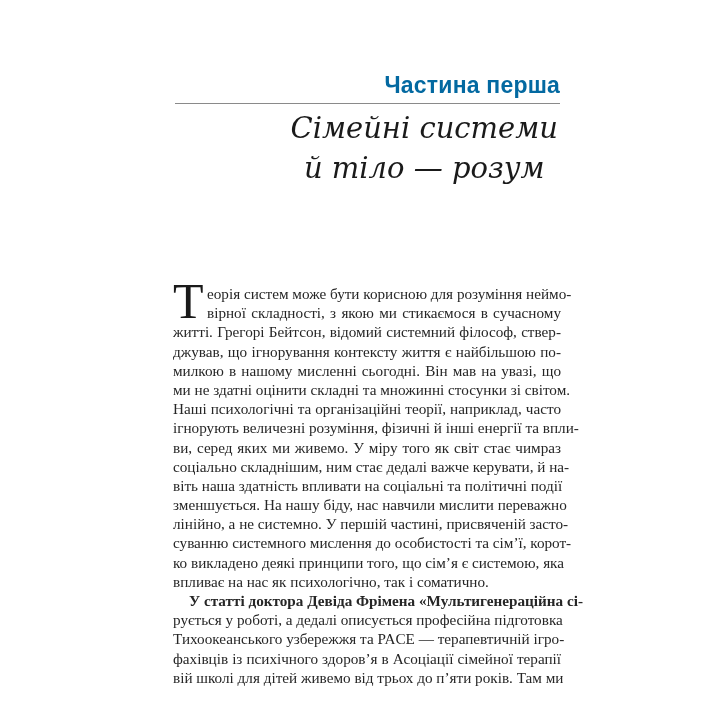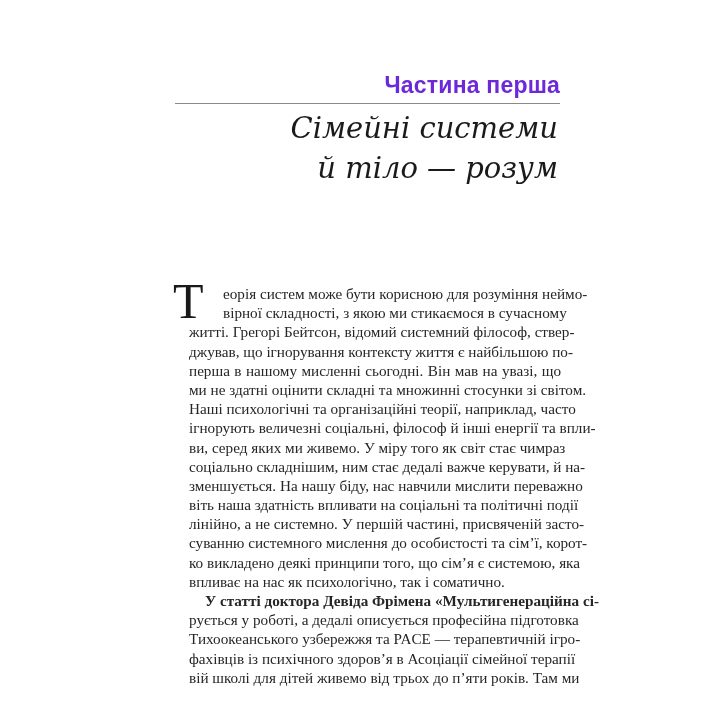--- a/index.html
+++ b/index.html
@@ -4,36 +4,36 @@
   <style>
     html, body { margin: 0; padding: 0; }
     body {
       width: 720px; height: 720px; background: #ffffff; position: relative; overflow: hidden;
       color: #1e1e1e;
     }
     .page { position: absolute; left: 0; top: 0; width: 720px; height: 720px; }
     .part-label {
       position: absolute; right: 160px; top: 72px;
       font-family: "Liberation Sans", sans-serif; font-weight: bold; font-size: 23px;
-      color: #6d28d9; letter-spacing: 0.2px;
+      color: #0369a1; letter-spacing: 0.2px;
     }
     .rule {
       position: absolute; left: 175px; width: 385px; top: 103px; height: 1px; background: #8a8a8a;
     }
     .chapter-title {
-      position: absolute; right: 162px; top: 108px; text-align: right;
+      position: absolute; right: 162px; top: 108px; text-align: center;
       font-family: "DejaVu Serif", serif; font-style: italic; font-size: 29px; line-height: 40px;
       color: #1a1a1a;
     }
     .body-text {
       position: absolute; left: 173px; top: 284px; width: 388px;
       font-family: "Liberation Serif", serif; font-size: 15.2px; line-height: 19.2px;
       color: #262626; text-align: justify;
     }
-    .line { display: block; white-space: nowrap; text-align-last: justify; height: 19.2px; overflow: visible; margin-left: 16px; }
+    .line { display: block; white-space: nowrap; text-align-last: justify; height: 19.2px; overflow: visible; }
     .line.last { text-align-last: left; font-family: Liberation Serif, serif; }
     .line.indent { padding-left: 16px; font-weight: bold; }
     .line.dc { padding-left: 34px; }
     .dropcap {
       position: absolute; left: 173px; top: 280px;
       font-family: "Liberation Serif", serif; font-size: 50px; line-height: 42px; color: #1a1a1a;
     }
   </style>
 </head>
 <body>
@@ -47,28 +47,28 @@
   </div>
 
   <div class="dropcap">Т</div>
 
   <div class="body-text">
     <div>
       <span class="line dc">еорія систем може бути корисною для розуміння неймо-</span>
       <span class="line dc">вірної складності, з якою ми стикаємося в сучасному</span>
       <span class="line">житті. Грегорі Бейтсон, відомий системний філософ, ствер-</span>
       <span class="line">джував, що ігнорування контексту життя є найбільшою по-</span>
-      <span class="line">перша в нашому мисленні сьогодні. Він мав на увазі, що</span>
+      <span class="line">милкою в нашому мисленні сьогодні. Він мав на увазі, що</span>
       <span class="line">ми не здатні оцінити складні та множинні стосунки зі світом.</span>
       <span class="line">Наші психологічні та організаційні теорії, наприклад, часто</span>
-      <span class="line">ігнорують величезні соціальні, філософ й інші енергії та впли-</span>
+      <span class="line">ігнорують величезні розуміння, фізичні й інші енергії та впли-</span>
       <span class="line">ви, серед яких ми живемо. У міру того як світ стає чимраз</span>
       <span class="line">соціально складнішим, ним стає дедалі важче керувати, й на-</span>
+      <span class="line">віть наша здатність впливати на соціальні та політичні події</span>
       <span class="line">зменшується. На нашу біду, нас навчили мислити переважно</span>
-      <span class="line">віть наша здатність впливати на соціальні та політичні події</span>
       <span class="line">лінійно, а не системно. У першій частині, присвяченій засто-</span>
       <span class="line">суванню системного мислення до особистості та сім’ї, корот-</span>
       <span class="line">ко викладено деякі принципи того, що сім’я є системою, яка</span>
       <span class="line last">впливає на нас як психологічно, так і соматично.</span>
     </div>
     <div>
       <span class="line indent">У статті доктора Девіда Фрімена «Мультигенераційна сі-</span>
       <span class="line">рується у роботі, а дедалі описується професійна підготовка</span>
       <span class="line">Тихоокеанського узбережжя та PACE — терапевтичній ігро-</span>
       <span class="line">фахівців із психічного здоров’я в Асоціації сімейної терапії</span>

